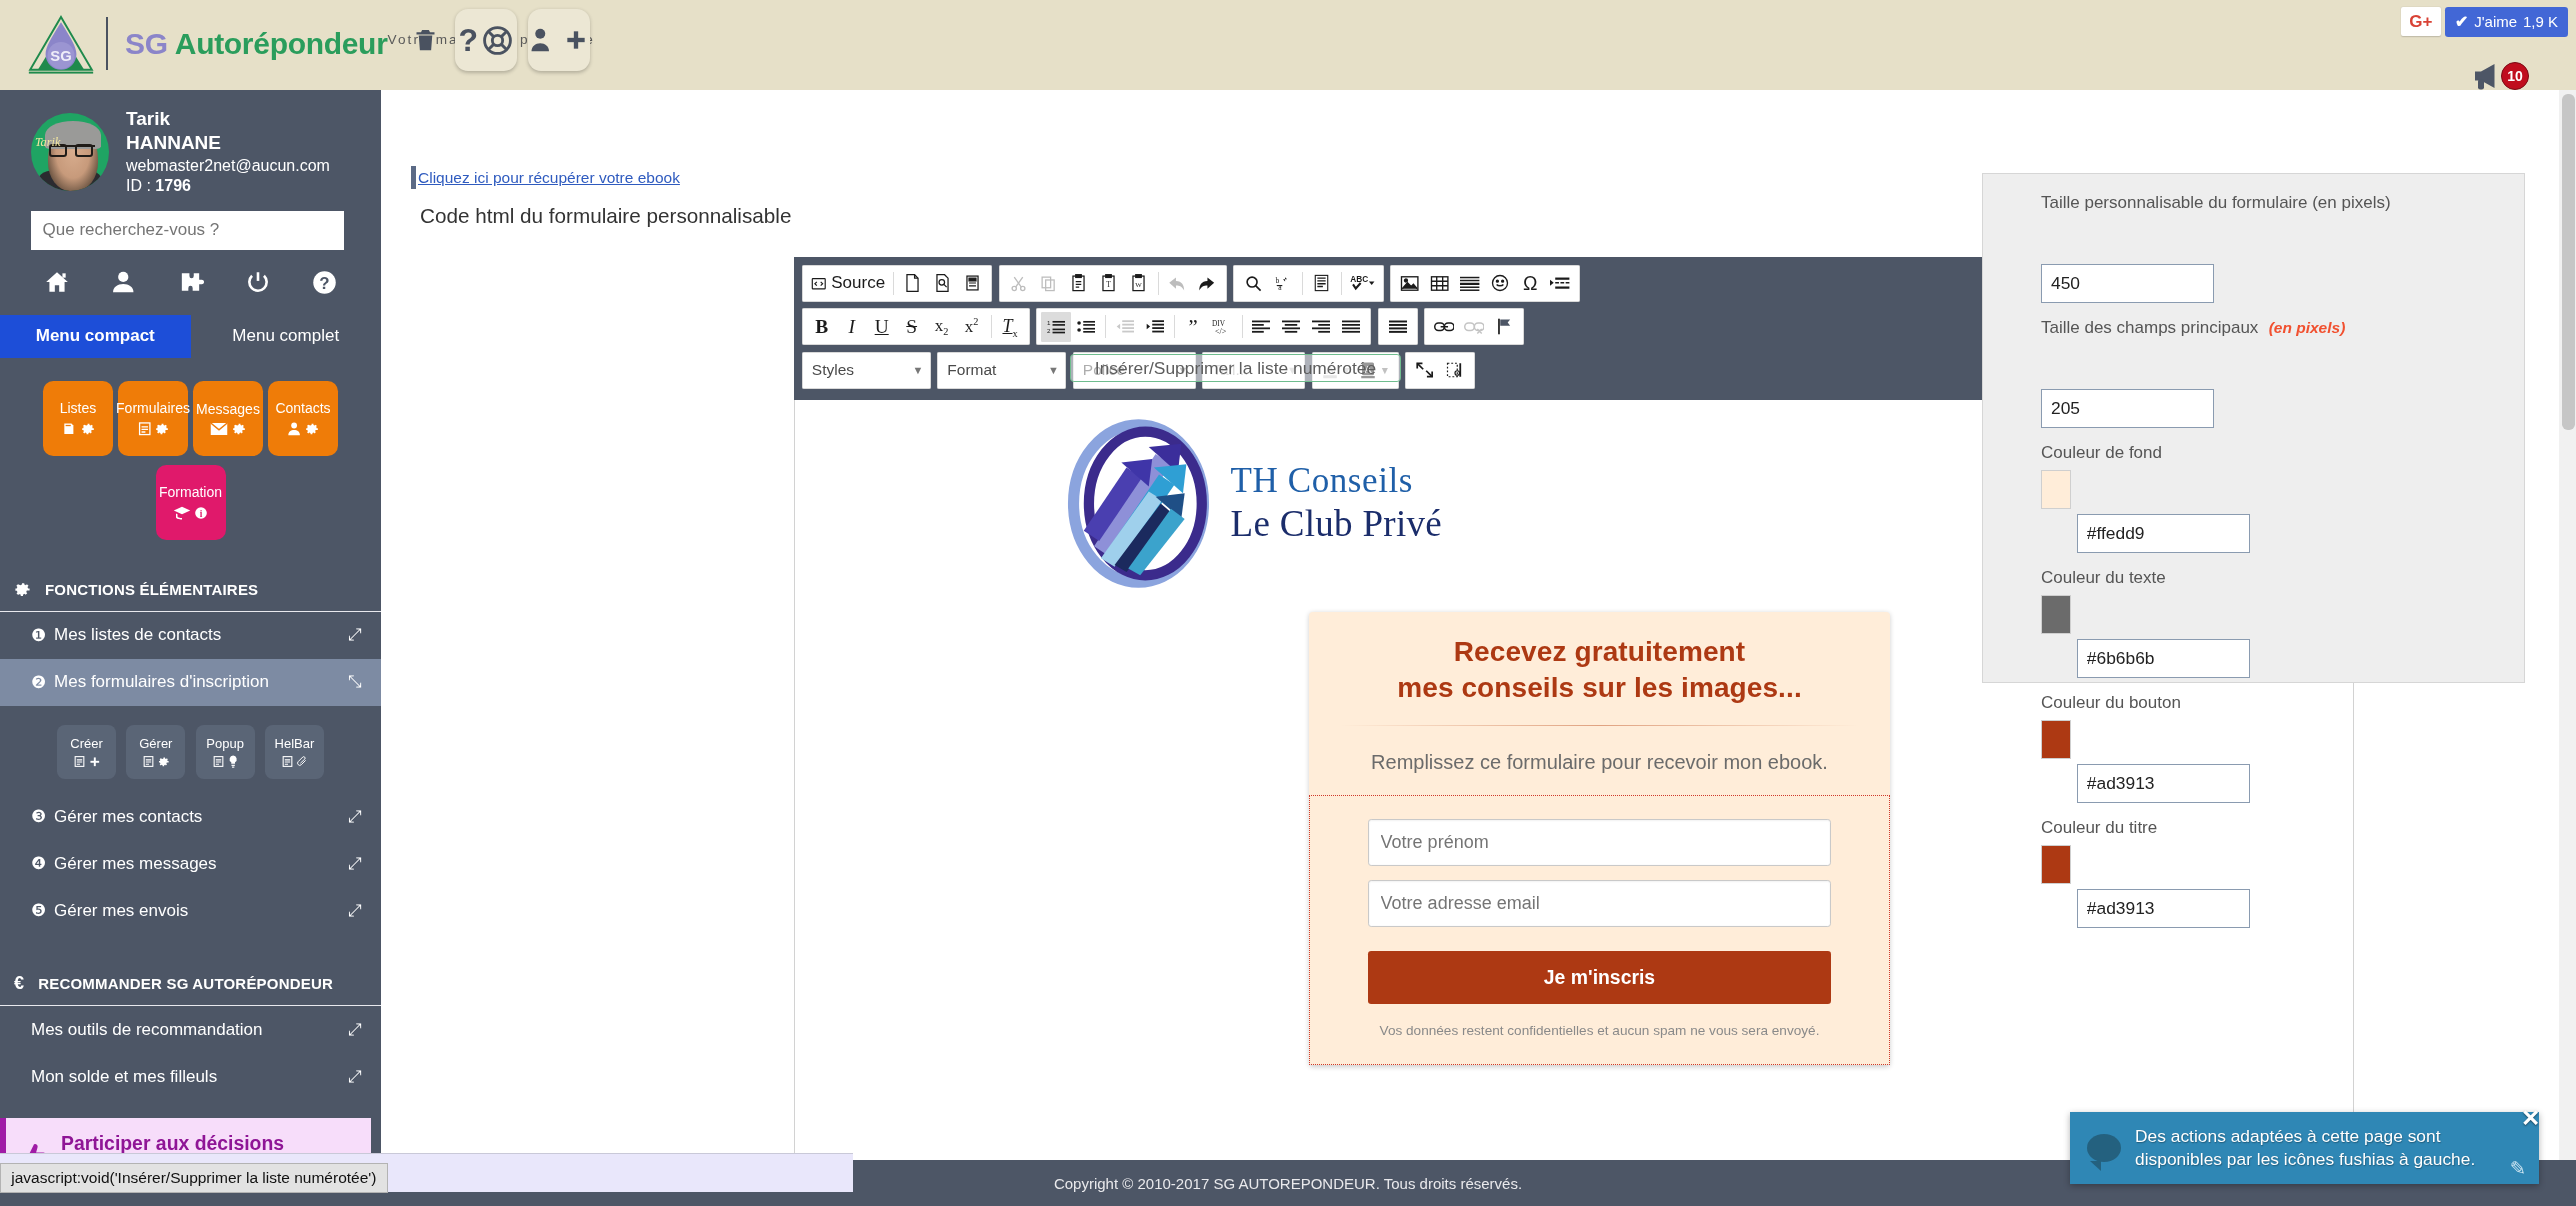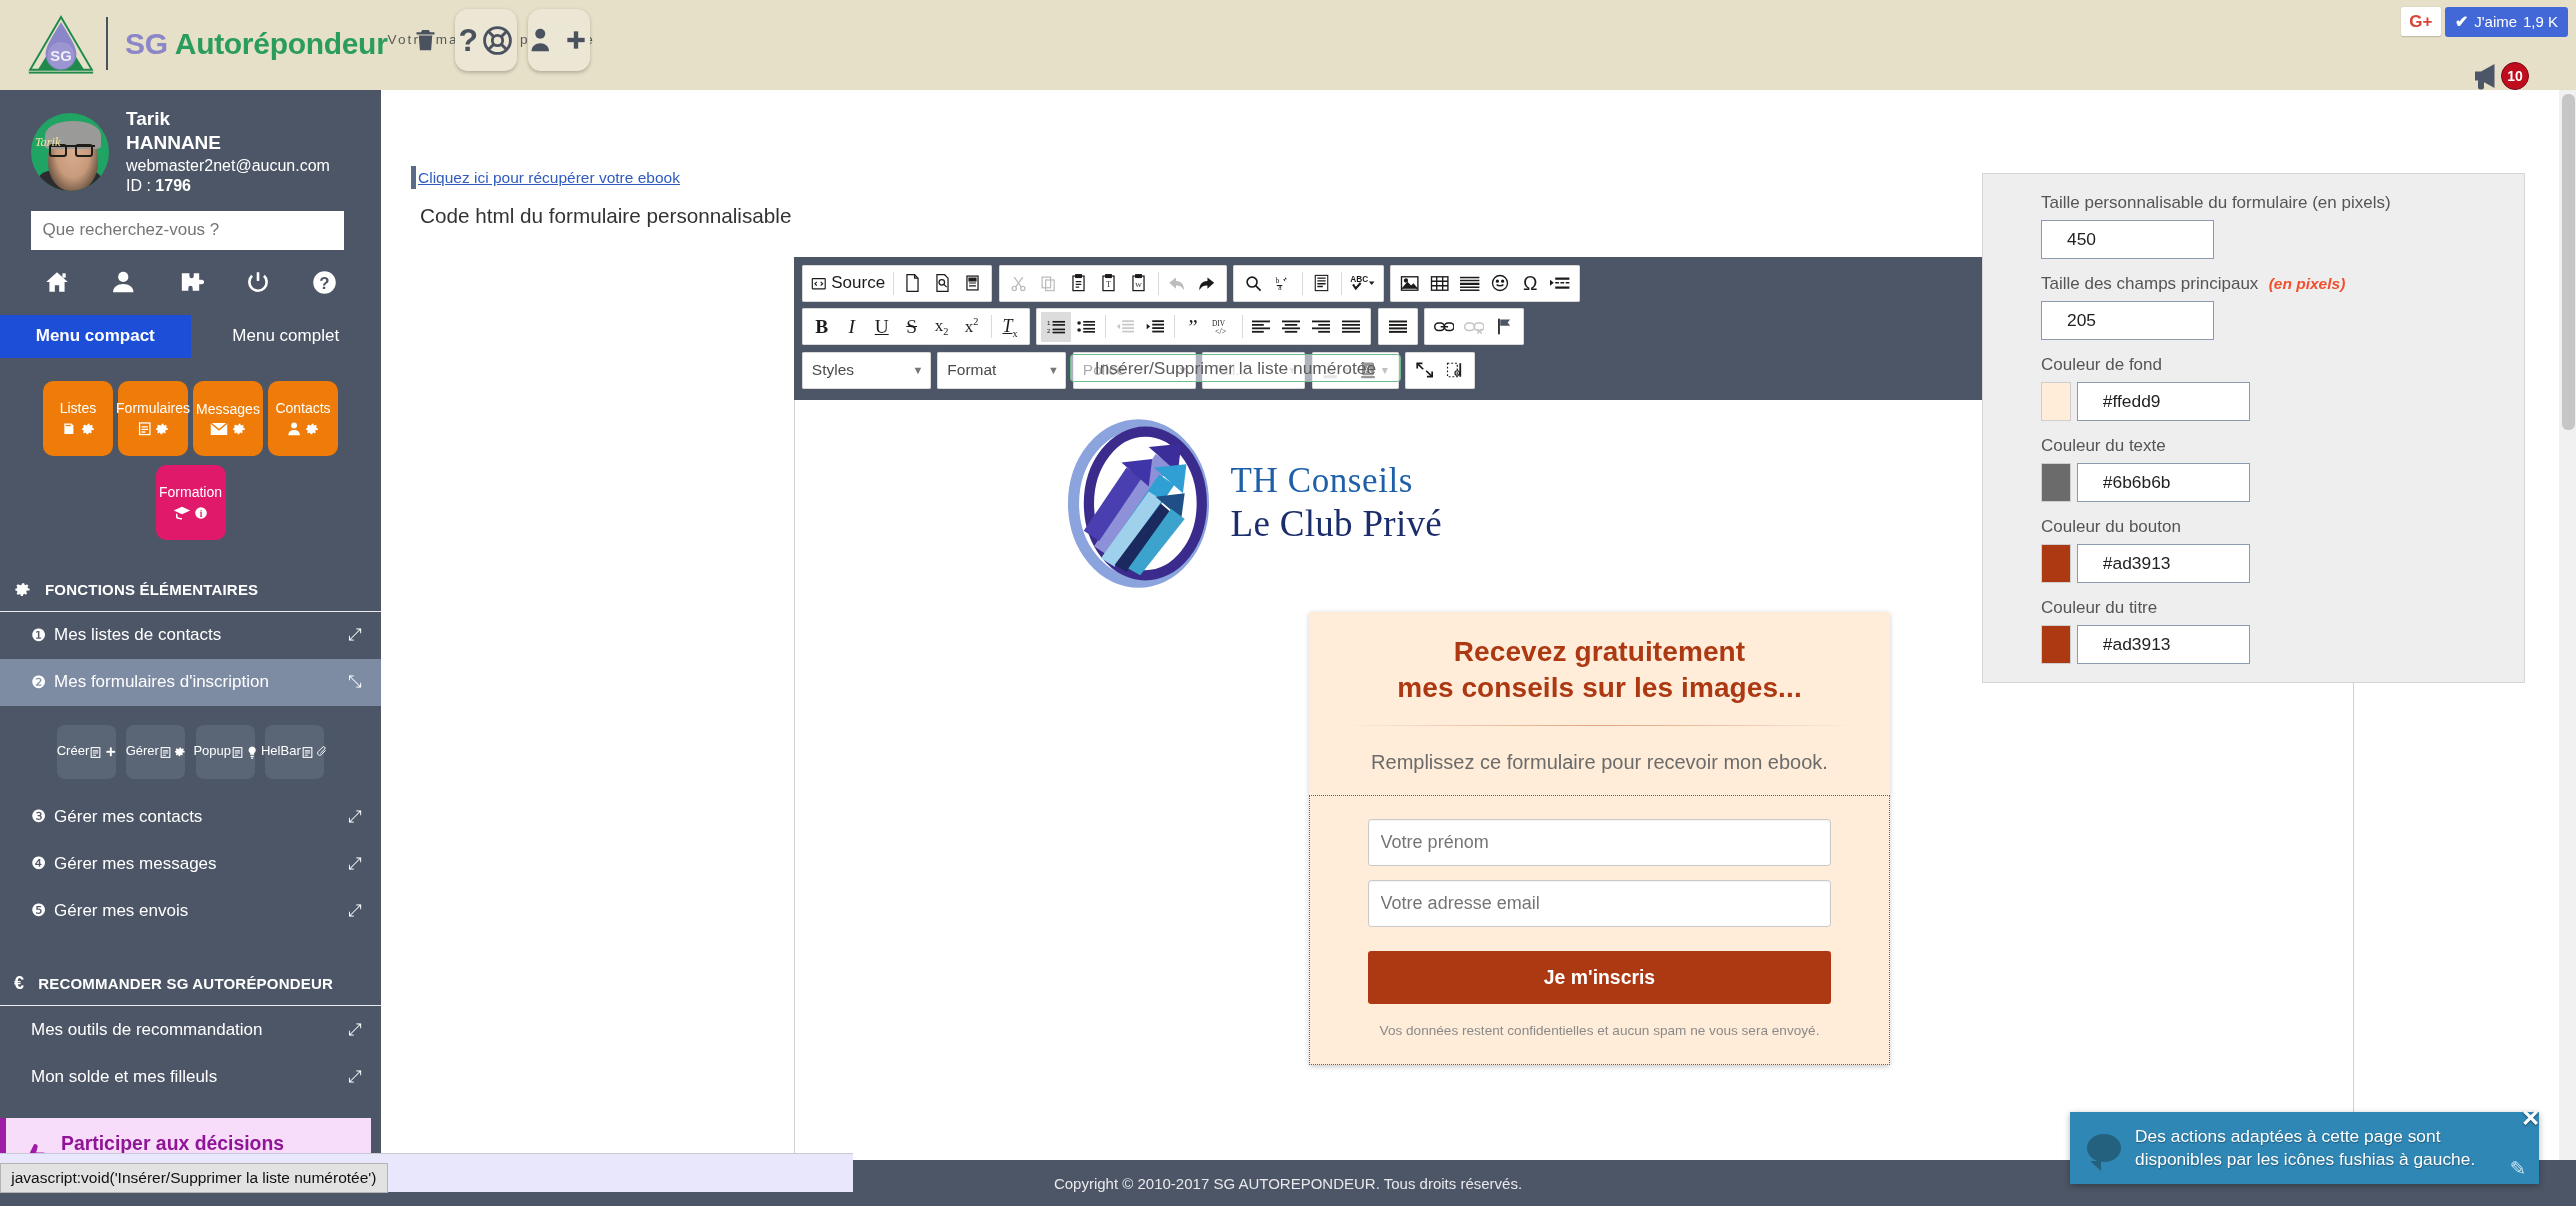--- a/index.html
+++ b/index.html
@@ -124,21 +124,21 @@
     height: 47px; display: flex; align-items: center; color: #fff; font-size: 17px;
     padding-left: 31px; padding-right: 19.4px; cursor: pointer; justify-content: space-between;
   }
   .menu-item.sel { background: #7d8ba3; }
   .menu-item .mtext { display: flex; align-items: center; gap: 7.8px; }
   .menu-item .arrow { font-size: 17px; }
 
   .subtiles { display: flex; justify-content: center; gap: 10.3px; padding: 19.4px 0 14px 0; }
   .subtile {
     width: 59px; height: 54px; border-radius: 7.8px; background: #5a6576;
-    display: flex; align-items: center; justify-content: center;
+    display: flex; flex-direction: column; align-items: center; justify-content: center;
     color: #fff; cursor: pointer;
   }
   .subtile .sl { font-size: 13px; margin-bottom: 3.9px; }
   .subtile .si { display: flex; align-items: center; gap: 2.6px; }
 
   .promo {
     margin-top: 18px; background: #f7ddfa; border-left: 6.5px solid #a01ba6;
     display: flex; align-items: center; gap: 13px; padding: 13px 14px; width: 371px;
     cursor: pointer;
   }
@@ -232,22 +232,23 @@
     position: absolute; left: 1982px; top: 173px; width: 543px; height: 510px;
     background: #eeeeee; border: 0.6px solid #d6d6d6;
   }
   .settings-inner { padding: 19.4px 0 0 58px; }
   .field-label { font-size: 17px; color: #555; margin-bottom: 6.5px; display: flex; align-items: baseline; gap: 10.3px; }
   .field-label .hint { color: #f1502f; font-size: 15.5px; font-style: italic; font-weight: bold; }
   .field-box { display: flex; align-items: stretch; margin-bottom: 15.5px; }
   .swatch { width: 30px; height: 39px; border: 0.6px solid #cfcfcf; flex: none; margin-right: 5.8px; }
   .field-input {
     width: 173px; height: 39px; border: 1.3px solid #8a9bb0; background: #fff;
-    font-size: 17.4px; color: #222; padding: 0 25px; outline: none;
+    font-size: 17.4px; color: #222; padding: 0 9px; outline: none;
     font-family: "Liberation Sans", sans-serif;
+    margin-top: 44px;
   }
 
   
   .footer {
     position: absolute; left: 0; top: 1160px; width: 2576px; height: 47px; background: #4d5666;
     display: flex; align-items: center; justify-content: center;
   }
   .footer .cp { color: #e9e9ec; font-size: 15px; }
   .statusbar {
     position: absolute; left: 0; top: 1163px; height: 30px; padding: 0 10.3px;

